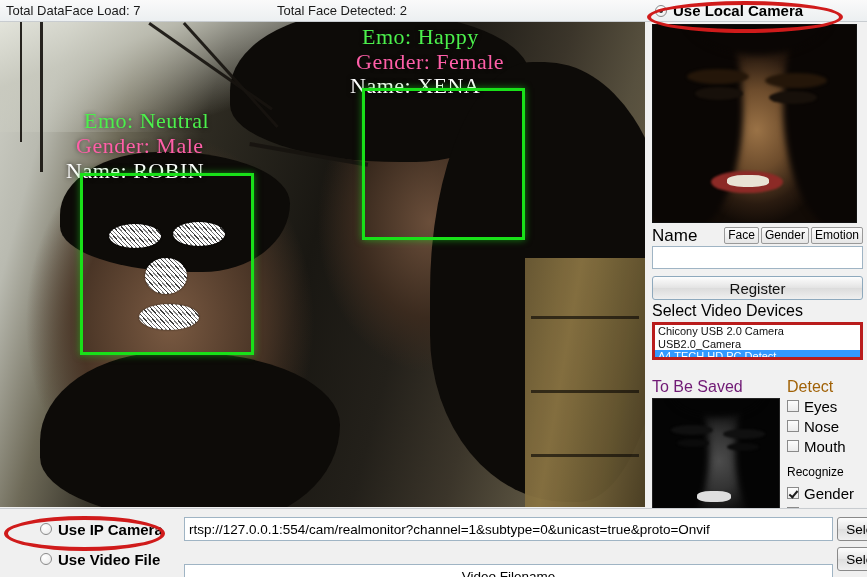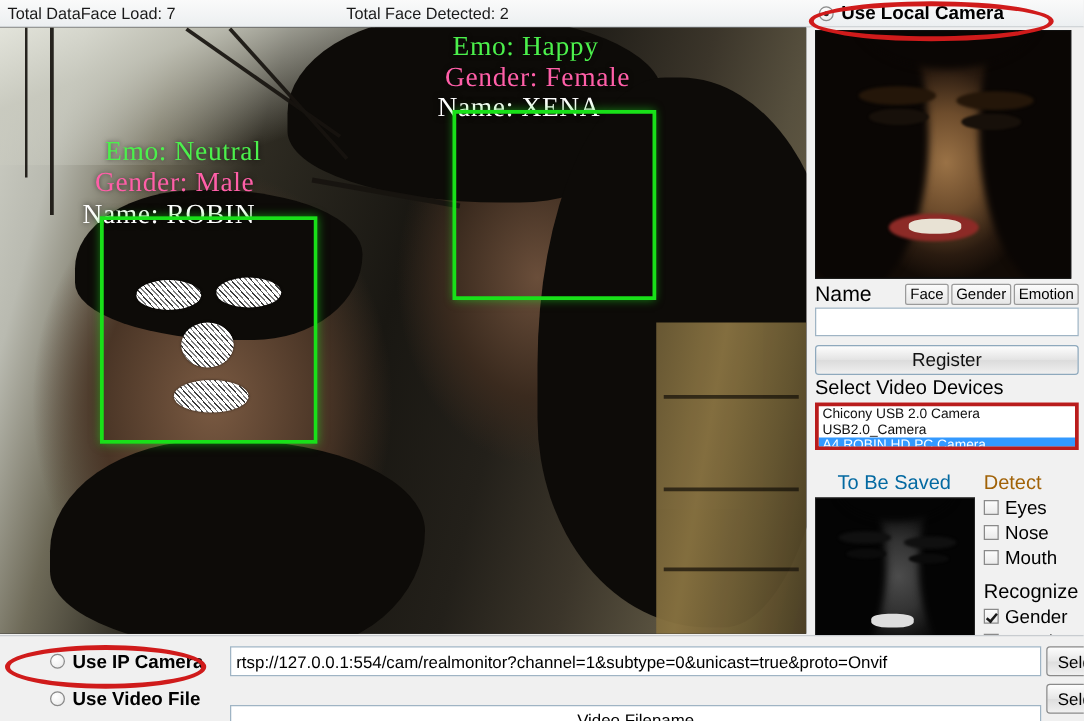--- a/index.html
+++ b/index.html
@@ -299,23 +299,23 @@
     color: #111;
     white-space: nowrap;
   }
   .device-item.selected {
     background: #3399ff;
     color: #ffffff;
   }
 
   .saved-title {
     position: absolute;
-    left: 22px; top: 356px;
+    left: 4px; top: 356px;
     font-size: 16px;
-    color: #0369a1;
+    color: #701a75;
   }
   .detect-title {
     position: absolute;
     left: 139px; top: 356px;
     font-size: 16px;
     color: #a16207;
   }
 
   .saved-thumb {
     position: absolute;
@@ -382,21 +382,21 @@
     position: absolute;
     left: 3px; top: 1px;
     width: 3px; height: 7px;
     border: solid #1a1a1a;
     border-width: 0 2px 2px 0;
     transform: rotate(40deg);
   }
   .recognize-title {
     position: absolute;
     left: 139px; top: 443px;
-    font-size: 16px;
+    font-size: 12px;
     color: #000;
   }
 
   
   .bottom {
     position: absolute;
     left: 0; top: 508px;
     width: 867px; height: 69px;
     background: #f0f0f0;
     border-top: 1px solid #c8ccd0;
@@ -540,21 +540,21 @@
 
     <div class="name-input"></div>
 
     <div class="register-btn">Register</div>
 
     <div class="devices-title">Select Video Devices</div>
 
     <div class="devices-list">
       <div class="device-item">Chicony USB 2.0 Camera</div>
       <div class="device-item">USB2.0_Camera</div>
-      <div class="device-item selected">A4 ROBIN HD PC Camera</div>
+      <div class="device-item selected">A4 TECH HD PC Detect</div>
     </div>
 
     <div class="saved-title">To Be Saved</div>
     <div class="detect-title">Detect</div>
 
     <div class="saved-thumb">
       <div class="st-hair" style="left:-22px; top:-26px; width:78px; height:160px;"></div>
       <div class="st-hair" style="left:82px;  top:-30px; width:84px; height:165px;"></div>
       <div class="st-hair" style="left:16px;  top:-38px; width:96px; height:56px;"></div>
       <div class="st-brow" style="left:18px;  top:26px;  width:42px;"></div>

